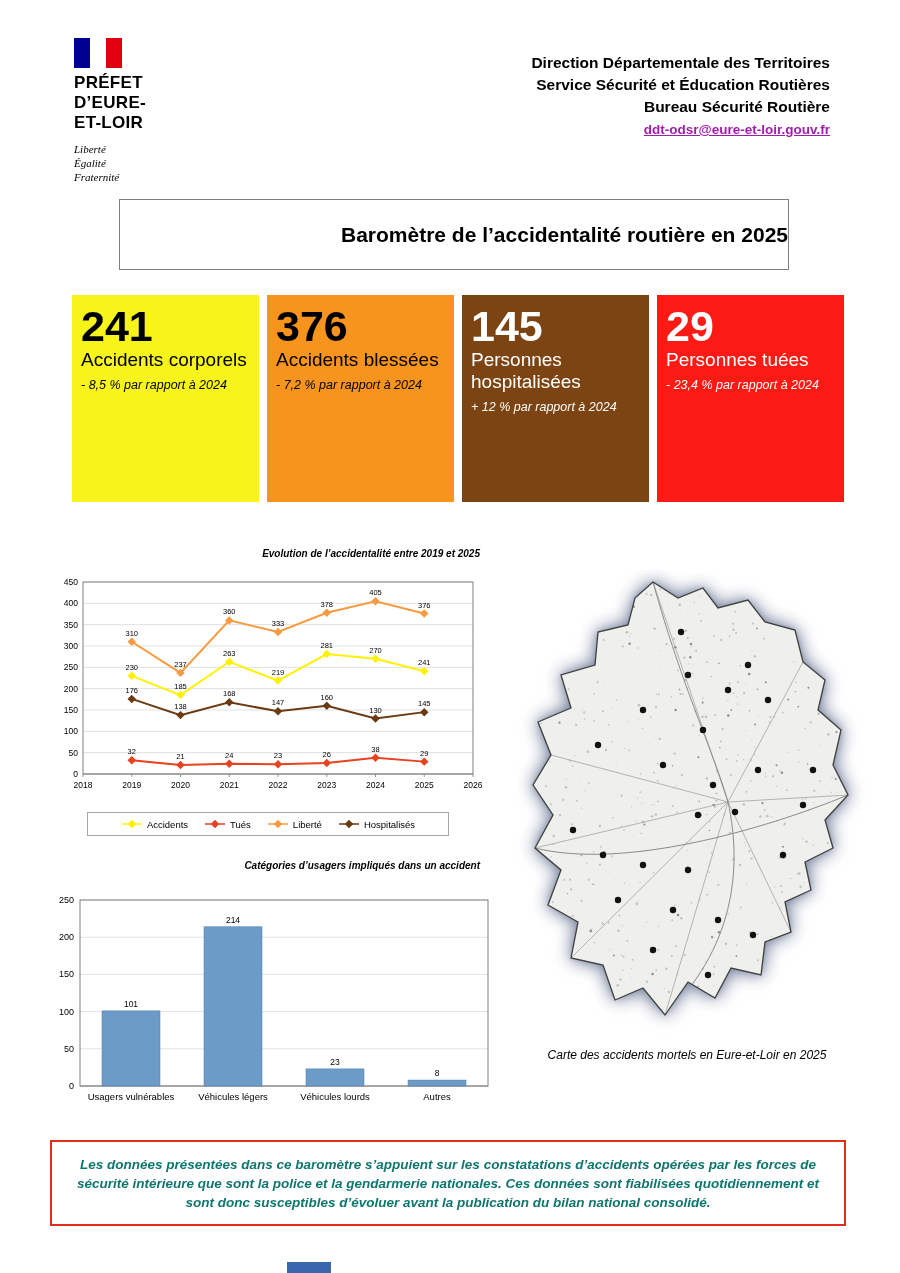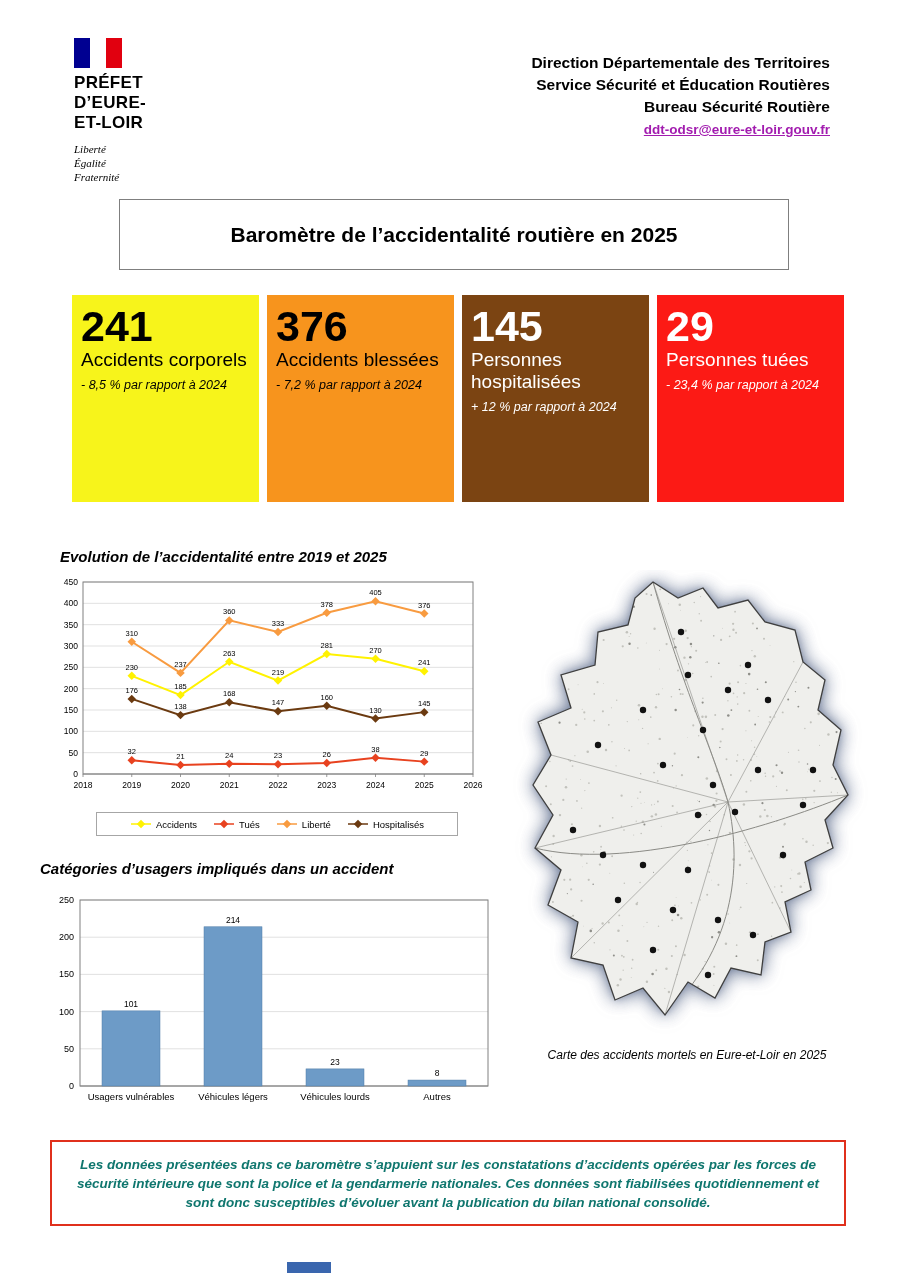--- a/index.html
+++ b/index.html
@@ -14,33 +14,33 @@
   .flag div{width:16px;height:30px;}
   #logo-text{font-weight:bold;font-size:17px;line-height:20px;margin-top:5px;letter-spacing:.3px;}
   #motto{margin-top:9px;font-family:"Liberation Serif",serif;font-style:italic;font-size:11px;line-height:14px;}
 
   
   #org{right:70px;top:52px;text-align:right;font-weight:bold;font-size:15.5px;line-height:22px;}
   #email-link{display:inline-block;text-decoration:underline;font-weight:bold;font-size:13.5px;cursor:pointer;}
 
   
   #title-box{left:119px;top:199px;width:668px;height:69px;border:1px solid #7f7f7f;
-             display:flex;align-items:center;justify-content:center;font-size:21px;font-weight:bold;}
+             display:flex;align-items:center;justify-content:flex-end;font-size:21px;font-weight:bold;}
 
   
   .stat-card{top:295px;width:169px;height:193px;padding:8px 9px 6px 9px;}
   .stat-value{font-size:43px;font-weight:bold;line-height:46px;}
   .stat-label{font-size:19px;line-height:22px;}
   .stat-delta{font-size:12.5px;font-style:italic;margin-top:7px;line-height:15px;text-align:justify;}
 
   
-  .chart-title{font-style:italic;font-weight:bold;font-size:15px;text-align:left;}
+  .chart-title{font-style:italic;font-weight:bold;font-size:10px;text-align:right;}
   #line-chart-title{left:60px;top:548px;width:420px;}
   #line-chart{left:45px;top:570px;}
-  #line-legend{left:96px;top:812px;width:360px;height:22px;border:1px solid #a6a6a6;
+  #line-legend{left:87px;top:812px;width:360px;height:22px;border:1px solid #a6a6a6;
                display:flex;align-items:center;justify-content:center;gap:16px;font-size:9.5px;}
   .legend-item{display:flex;align-items:center;gap:4px;}
 
   #bar-chart-title{left:40px;top:860px;width:440px;}
   #bar-chart{left:38px;top:884px;}
 
   
   #map-wrap{left:503px;top:570px;width:368px;height:470px;}
   #map-caption{left:503px;top:1048px;width:368px;text-align:center;font-style:italic;font-size:12px;}
 

